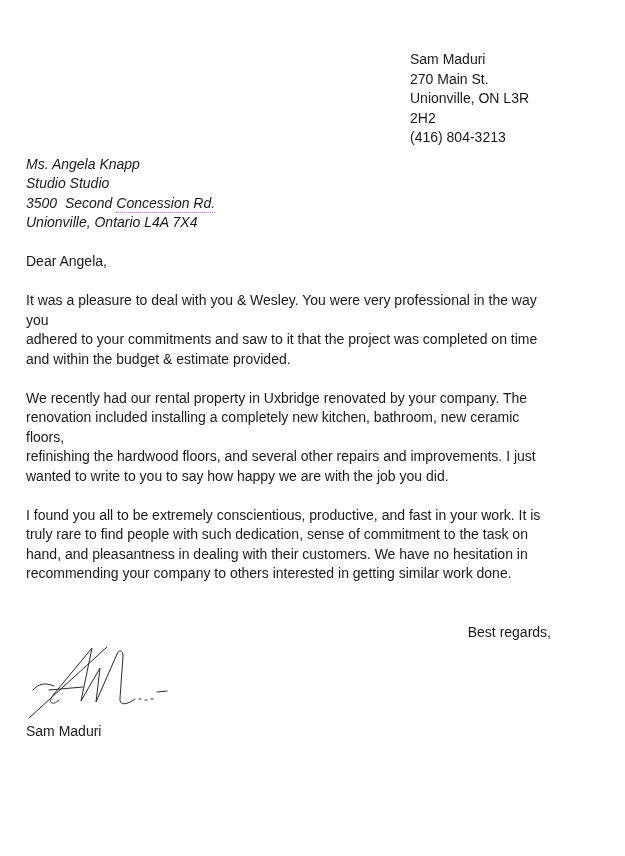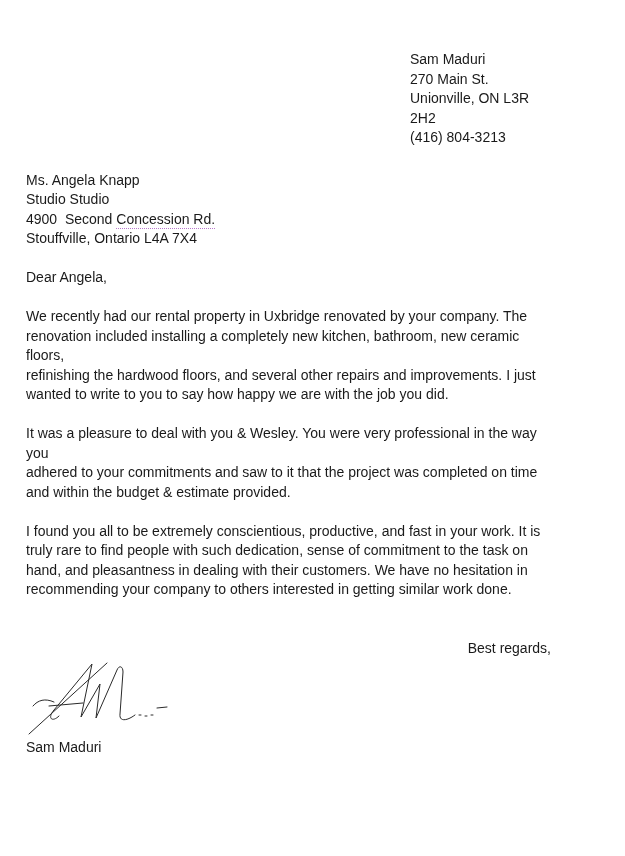--- a/index.html
+++ b/index.html
@@ -11,21 +11,21 @@
     color: #1a1a1a;
     font-family: "Liberation Sans", sans-serif;
     font-size: 14px;
     line-height: 19.5px;
     padding: 50px 28px 0 26px;
     overflow: hidden;
   }
   .block { white-space: pre-line; }
   .sender-block { margin-left: 384px; }
   .date-line { margin-top: 19.5px; }
-  .recipient-block { margin-top: 23px; }
+  .recipient-block { margin-top: 7px; font-style: italic; }
   .street-line { white-space: pre-wrap; }
   .smart-tag { border-bottom: 1px dotted #b878cc; padding-bottom: 1px; text-align: center; }
   .salutation { margin-top: 19.5px; }
   .para { margin: 19.5px 0 0 0; white-space: pre-line; }
   .closing { margin-top: 39px; text-align: right; }
   .signature { display: block; margin: 2px 0 0 2px; }
   .signer { margin-top: 2px; }
 </style>
 </head>
 <body>
@@ -34,33 +34,33 @@
 
   <div class="block sender-block">Sam Maduri
 270 Main St.
 Unionville, ON L3R 2H2
 (416) 804-3213</div>
 
 
   <div class="recipient-block">
     <div>Ms. Angela Knapp</div>
     <div>Studio Studio</div>
-    <div class="street-line"><span>4900  Second </span><span class="smart-tag" style="border-bottom-color: rgb(184, 120, 204);">Concession Rd.</span></div>
-    <div>Stouffville, Ontario L4A 7X4</div>
+    <div class="street-line"><span>3500  Second </span><span class="smart-tag" style="border-bottom-color: rgb(184, 120, 204);">Concession Rd.</span></div>
+    <div>Unionville, Ontario L4A 7X4</div>
   </div>
 
   <div class="salutation">Dear Angela,</div>
 
+  <p class="para">It was a pleasure to deal with you &amp; Wesley. You were very professional in the way you
+adhered to your commitments and saw to it that the project was completed on time
+and within the budget &amp; estimate provided.</p>
   <p class="para">We recently had our rental property in Uxbridge renovated by your company. The
 renovation included installing a completely new kitchen, bathroom, new ceramic floors,
 refinishing the hardwood floors, and several other repairs and improvements. I just
 wanted to write to you to say how happy we are with the job you did.</p>
-  <p class="para">It was a pleasure to deal with you &amp; Wesley. You were very professional in the way you
-adhered to your commitments and saw to it that the project was completed on time
-and within the budget &amp; estimate provided.</p>
   <p class="para">I found you all to be extremely conscientious, productive, and fast in your work. It is
 truly rare to find people with such dedication, sense of commitment to the task on
 hand, and pleasantness in dealing with their customers. We have no hesitation in
 recommending your company to others interested in getting similar work done.</p>
 
   <div class="closing">Best regards,</div>
 
   <svg class="signature" width="142" height="76" viewBox="0 0 142 76" fill="none" stroke="#2a2a2a" stroke-width="1" stroke-linecap="round" stroke-linejoin="round">
     <path d="M1,74 L79,3"></path>
     <path d="M5,46 C10,40 17,38 26,42"></path>

